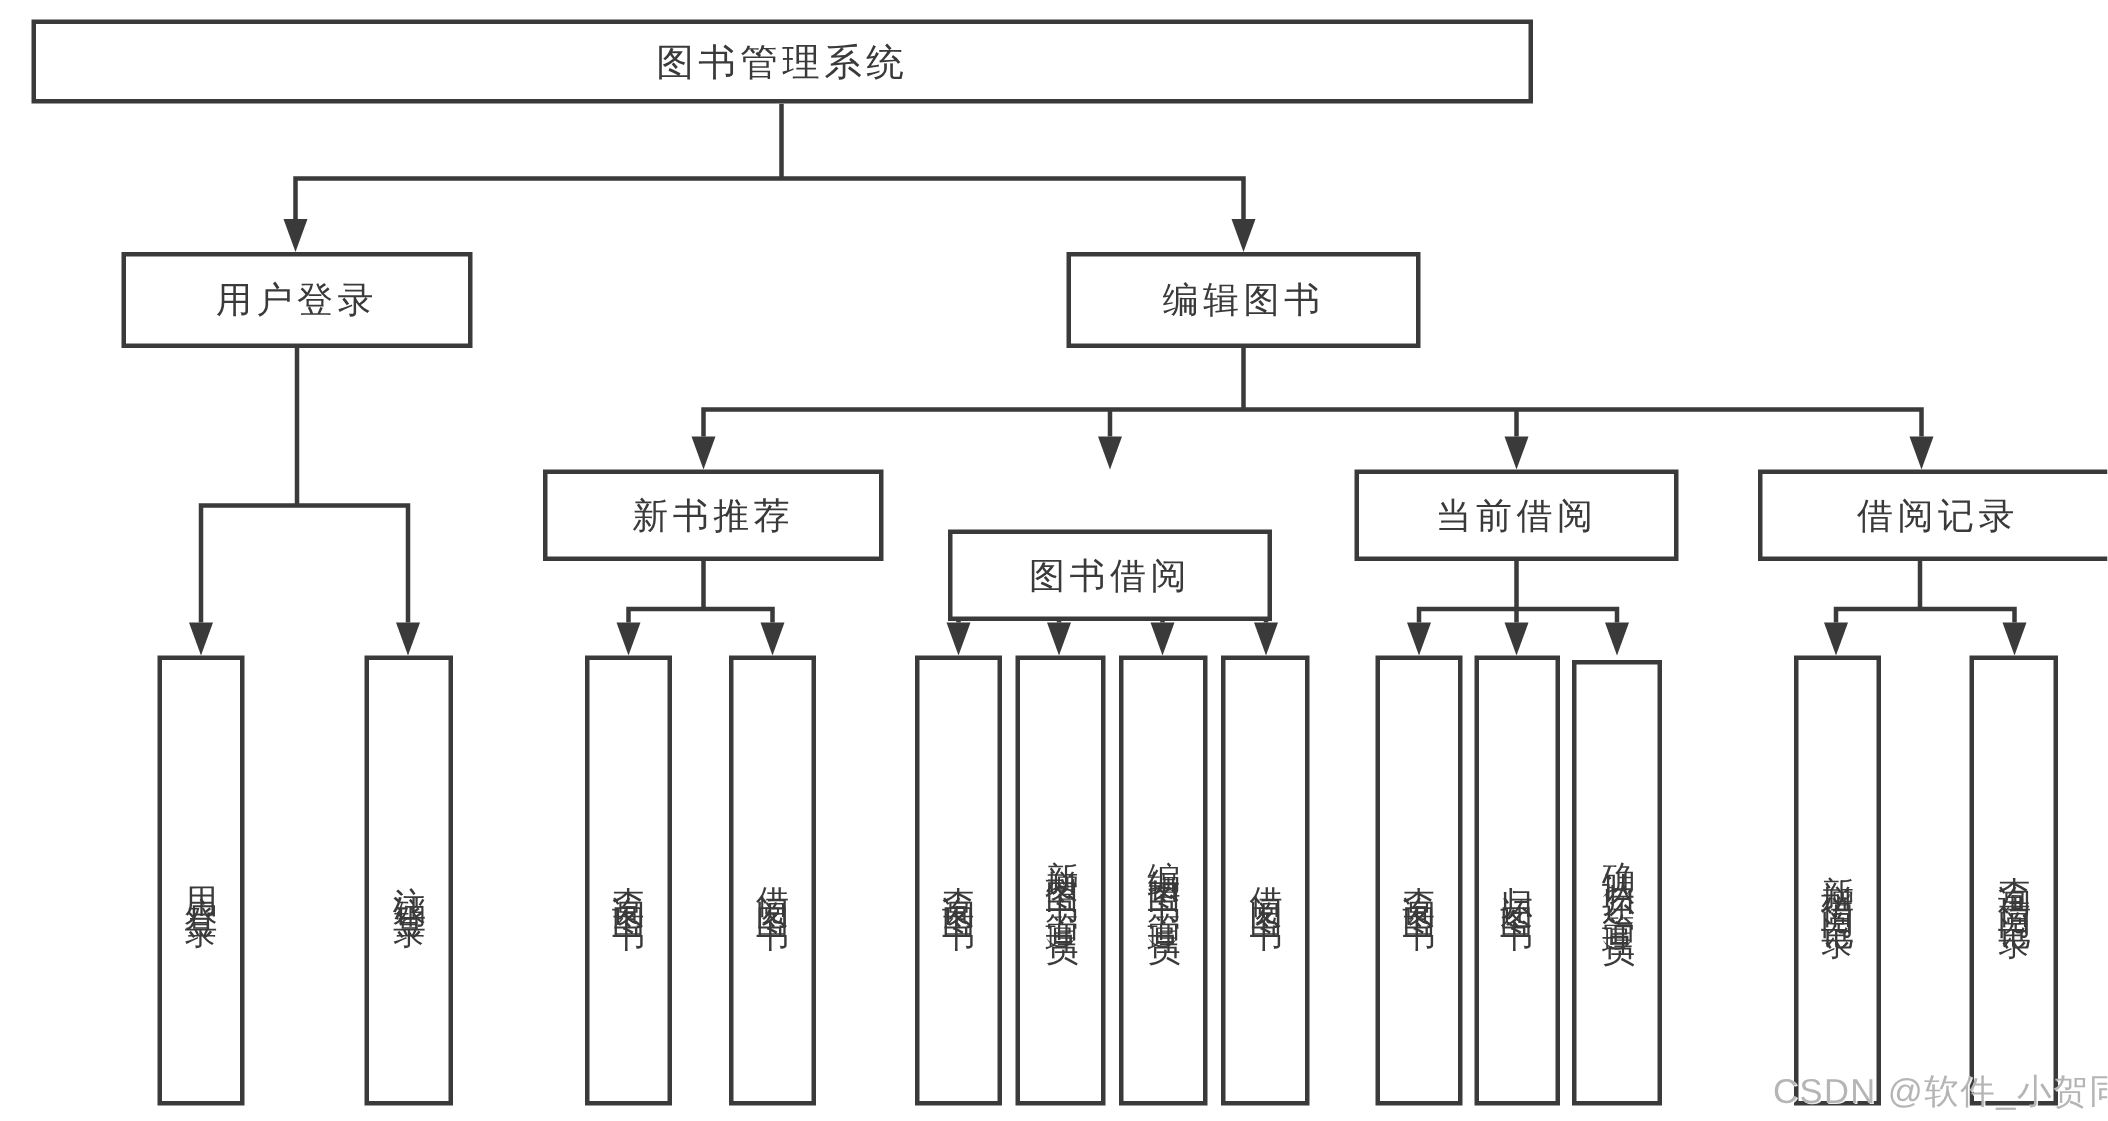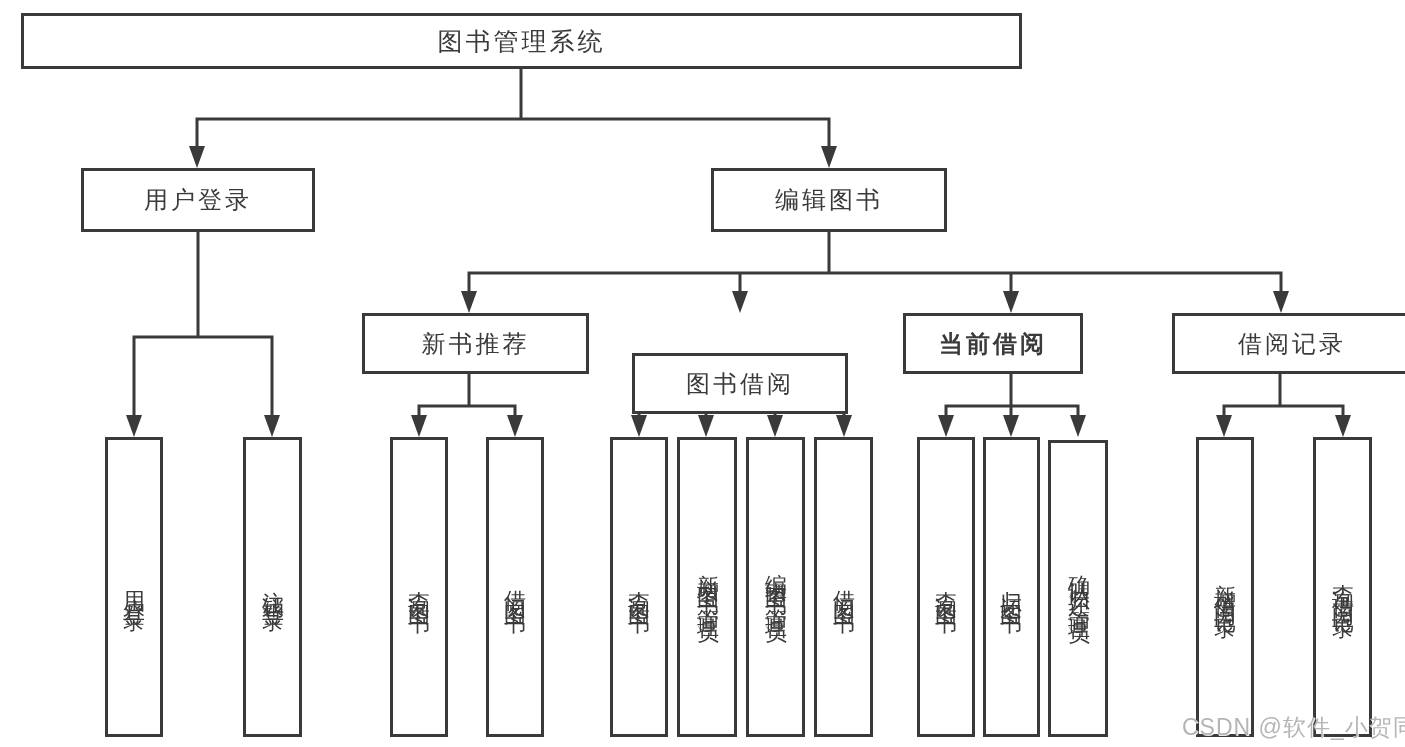--- a/index.html
+++ b/index.html
@@ -99,21 +99,21 @@
     </g>
   </svg>
 
   <div class="node h-node root-node" style="left:21px; top:13px; width:1001px; height:56px;">图书管理系统</div>
 
   <div class="node h-node" style="left:81px; top:168px; width:234px; height:64px;">用户登录</div>
   <div class="node h-node" style="left:711px; top:168px; width:236px; height:64px;">编辑图书</div>
 
   <div class="node h-node" style="left:362px; top:313px; width:227px; height:61px;">新书推荐</div>
   <div class="node h-node" style="left:632px; top:313px; width:216px; height:61px;margin-top:40px;">图书借阅</div>
-  <div class="node h-node" style="left:903px; top:313px; width:180px; height:61px;font-weight:bold;">当前借阅</div>
+  <div class="node h-node" style="left:903px; top:313px; width:216px; height:61px;">当前借阅</div>
   <div class="node h-node" style="left:1172px; top:313px; width:240px; height:61px;">借阅记录</div>
 
   <div class="node v-node" style="left:105px; top:437px; width:58px; height:300px;">用户登录</div>
   <div class="node v-node" style="left:243px; top:437px; width:59px; height:300px;">注销登录</div>
 
   <div class="node v-node" style="left:390px; top:437px; width:58px; height:300px;">查询图书</div>
   <div class="node v-node" style="left:486px; top:437px; width:58px; height:300px;">借阅图书</div>
 
   <div class="node v-node" style="left:610px; top:437px; width:58px; height:300px;">查询图书</div>
   <div class="node v-node" style="left:677px; top:437px; width:60px; height:300px;">新增图书（管理员）</div>

